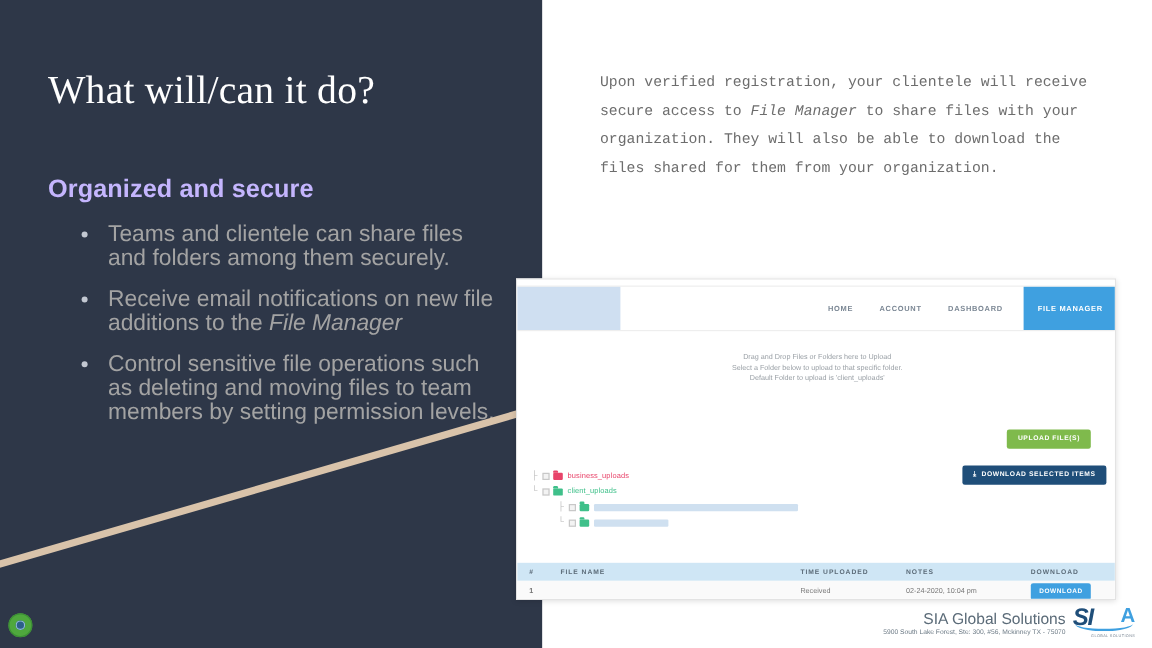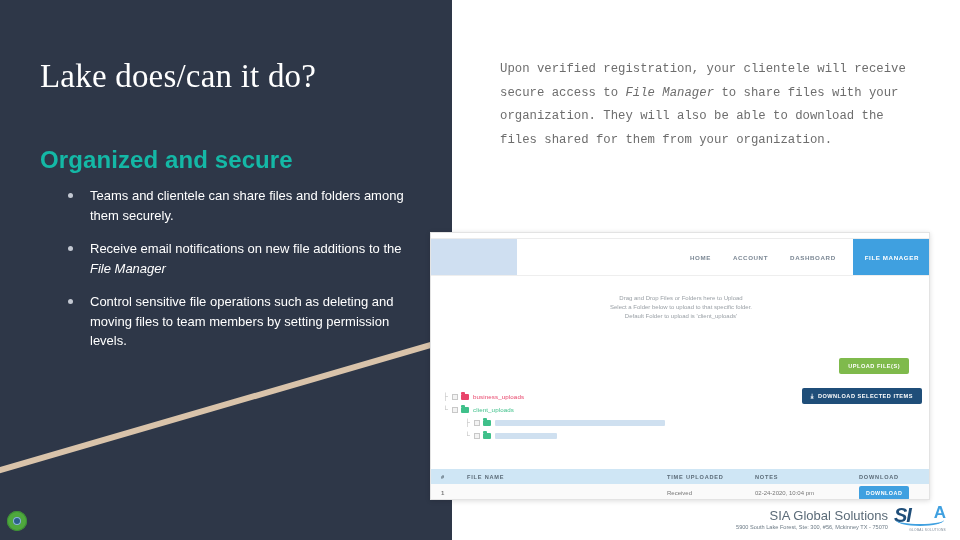--- a/index.html
+++ b/index.html
@@ -15,30 +15,30 @@
     position:absolute; left:0; top:0; width:452px; height:540px;
     background:#2e3748; overflow:hidden;
   }
   .slide-title{
     position:absolute; left:40px; top:58px;
     font-family:"Liberation Serif", serif;
     font-size:33px; color:#ffffff; letter-spacing:.2px; white-space:nowrap;
   }
   .slide-subtitle{
     position:absolute; left:40px; top:146px;
-    font-size:24px; font-weight:bold; color:#14b8a6; letter-spacing:.1px;
+    font-size:21px; font-weight:bold; color:#c4b5fd; letter-spacing:.1px;
   }
   .bullets{ position:absolute; left:62px; top:186px; width:360px; }
   .bullet{ position:relative; padding-left:28px; margin-bottom:14px; }
   .bullet .dot{
     position:absolute; left:6px; top:7px; width:5px; height:5px;
     border-radius:50%; background:#c3c8d2;
   }
   .bullet .txt{
-    font-size:13px; line-height:19.5px; color:#ffffff;
+    font-size:19px; line-height:19.5px; color:#a3a3a3;
   }
   .bullet .txt i{ font-style:italic; }
 
   
   .connector{
     position:absolute; left:-10px; top:470px;
     width:470px; height:6px; background:#d9c3aa;
     transform-origin:0 50%;
     transform:rotate(-16.2deg);
   }
@@ -195,21 +195,21 @@
   .sia-logo .sia-sub{
     position:absolute; right:2px; bottom:0; font-size:3.2px; color:#7b8794;
     letter-spacing:.3px;
   }
 </style>
 </head>
 <body>
 
 <div class="left-panel">
 
-  <div class="slide-title">Lake does/can it do?</div>
+  <div class="slide-title">What will/can it do?</div>
   <div class="slide-subtitle">Organized and secure</div>
 
   <div class="bullets">
     <div class="bullet">
       <span class="dot"></span>
       <span class="txt">Teams and clientele can share files and folders among them securely.</span>
     </div>
     <div class="bullet">
       <span class="dot"></span>
       <span class="txt"><span>Receive email notifications on new file additions to the </span><i>File Manager</i></span>

